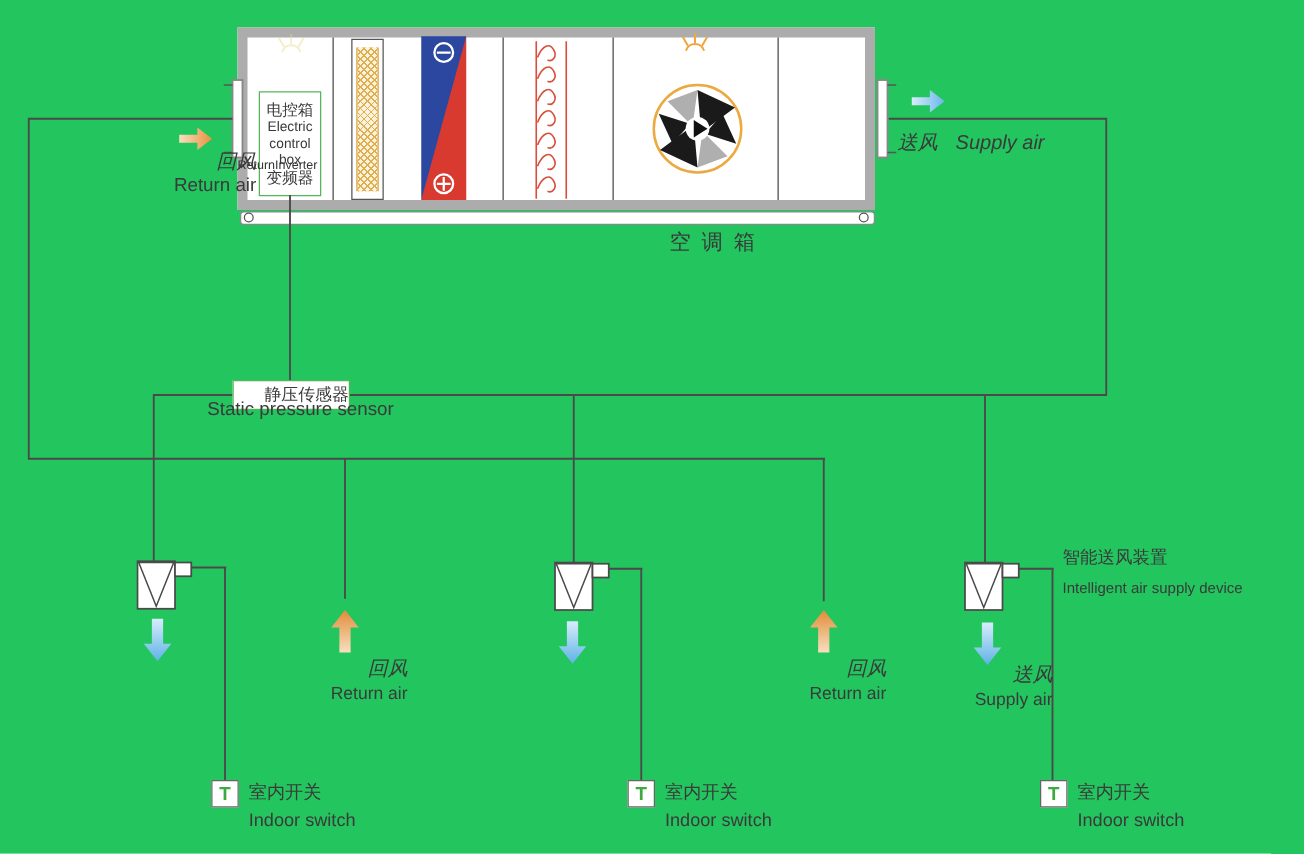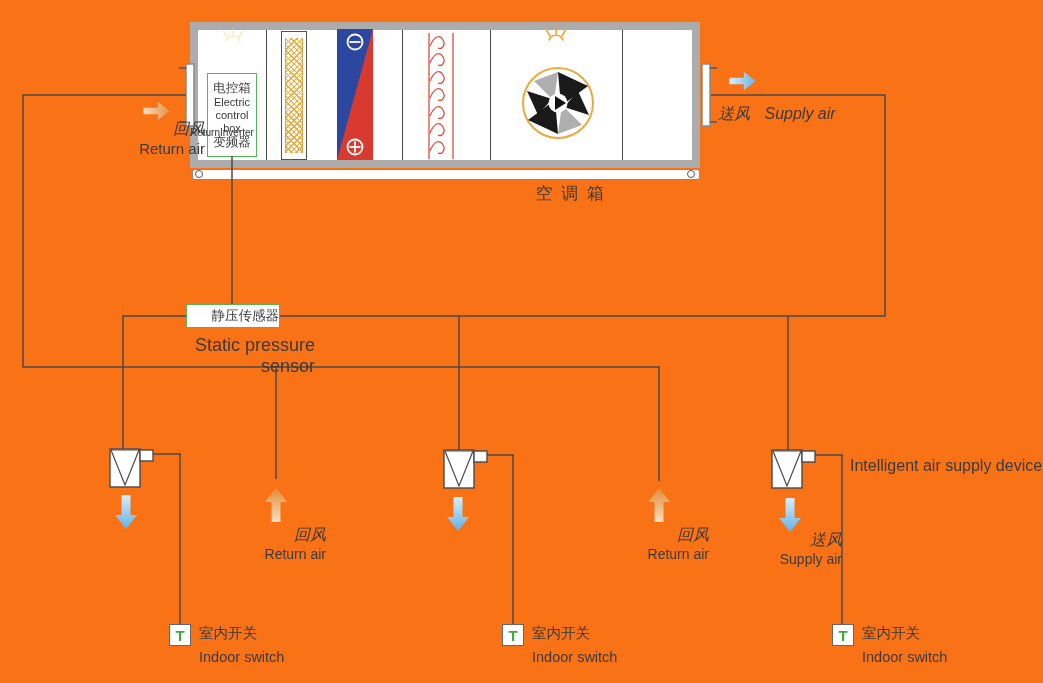--- a/index.html
+++ b/index.html
@@ -1,16 +1,16 @@
 <!DOCTYPE html>
 <html><head>
 <meta charset="utf-8">
 <style>
   html,body{margin:0;padding:0;background:#fff;}
-  #stage{position:relative;width:1043px;height:683px;background:#f97316;overflow:hidden;
+  #stage{position:relative;width:1043px;height:683px;background:#22c55e;overflow:hidden;
          font-family:"Liberation Sans","DejaVu Sans",sans-serif;color:#3a3a3a;}
   .abs{position:absolute;}
   .ctr{text-align:right;}
   .zh{font-size:16px;font-style:italic;}
   .en{font-size:14px;}
   
   .ahu-frame{left:190px;top:22px;width:494px;height:130px;border:8px solid #acacac;background:#fff;}
   .divider{position:absolute;top:0;width:1.4px;height:100%;background:#4a4a4a;}
   .rail{left:192px;top:169px;width:506px;height:9px;border:1.3px solid #8a8a8a;background:#fff;border-radius:3px;}
   .caster{width:6px;height:6px;border:1.2px solid #555;border-radius:50%;background:#fff;}
@@ -179,21 +179,21 @@
     <span class="zh" style="margin-left:10px">Supply air</span>
   </div>
 
   <div class="abs ctr" style="left:306px;top:182px;width:300px">
     <div style="font-size:17px;letter-spacing:2px">空 调 箱</div>
   </div>
 
   <div class="abs greenbox" style="left:186px;top:304px;width:92px;height:22px">
     <span style="font-size:13.5px">静压传感器</span>
   </div>
-  <div class="abs ctr" style="left:155px;top:335px;width:160px;font-size:18px">Static pressure sensor</div>
+  <div class="abs ctr" style="left:155px;top:319px;width:160px;font-size:15px">Static pressure sensor</div>
 
   <svg class="abs" style="left:109px;top:448px" width="56" height="42" viewBox="0 0 56 42">
     <rect x="1" y="1" width="30" height="38" fill="#fff" stroke="#4a4a4a" stroke-width="1.4"></rect>
     <polygon points="2,2 30,2 16,37" fill="none" stroke="#4a4a4a" stroke-width="1.2"></polygon>
     <rect x="31" y="2" width="13" height="11" fill="#fff" stroke="#4a4a4a" stroke-width="1.4"></rect>
   </svg>
   <svg class="abs" style="left:114px;top:494px" width="24" height="36" viewBox="0 0 24 36">
     <polygon points="7.5,1 16.5,1 16.5,21 23,21 12,35 1,21 7.5,21" fill="url(#g-bd)"></polygon>
   </svg>
   <div class="abs switchbox" style="left:169px;top:624px">
@@ -235,21 +235,22 @@
     <div class="zh">回风</div>
     <div class="en">Return air</div>
   </div>
 
   <svg class="abs" style="left:771px;top:449px" width="56" height="42" viewBox="0 0 56 42">
     <rect x="1" y="1" width="30" height="38" fill="#fff" stroke="#4a4a4a" stroke-width="1.4"></rect>
     <polygon points="2,2 30,2 16,37" fill="none" stroke="#4a4a4a" stroke-width="1.2"></polygon>
     <rect x="31" y="2" width="13" height="11" fill="#fff" stroke="#4a4a4a" stroke-width="1.4"></rect>
   </svg>
   <div class="abs lbl2" style="left:850px;top:437px">
-    <div style="font-size:16px;margin-top:20px">Intelligent air supply device</div>
+    <div style="font-size:14px">智能送风装置</div>
+    <div style="font-size:12px;margin-top:8px">Intelligent air supply device</div>
   </div>
   <svg class="abs" style="left:778px;top:497px" width="24" height="36" viewBox="0 0 24 36">
     <polygon points="7.5,1 16.5,1 16.5,21 23,21 12,35 1,21 7.5,21" fill="url(#g-bd)"></polygon>
   </svg>
   <div class="abs ctr lbl2" style="left:742px;top:530px;width:100px">
     <div class="zh">送风</div>
     <div class="en">Supply air</div>
   </div>
   <div class="abs switchbox" style="left:832px;top:624px">
     <span>T</span>

